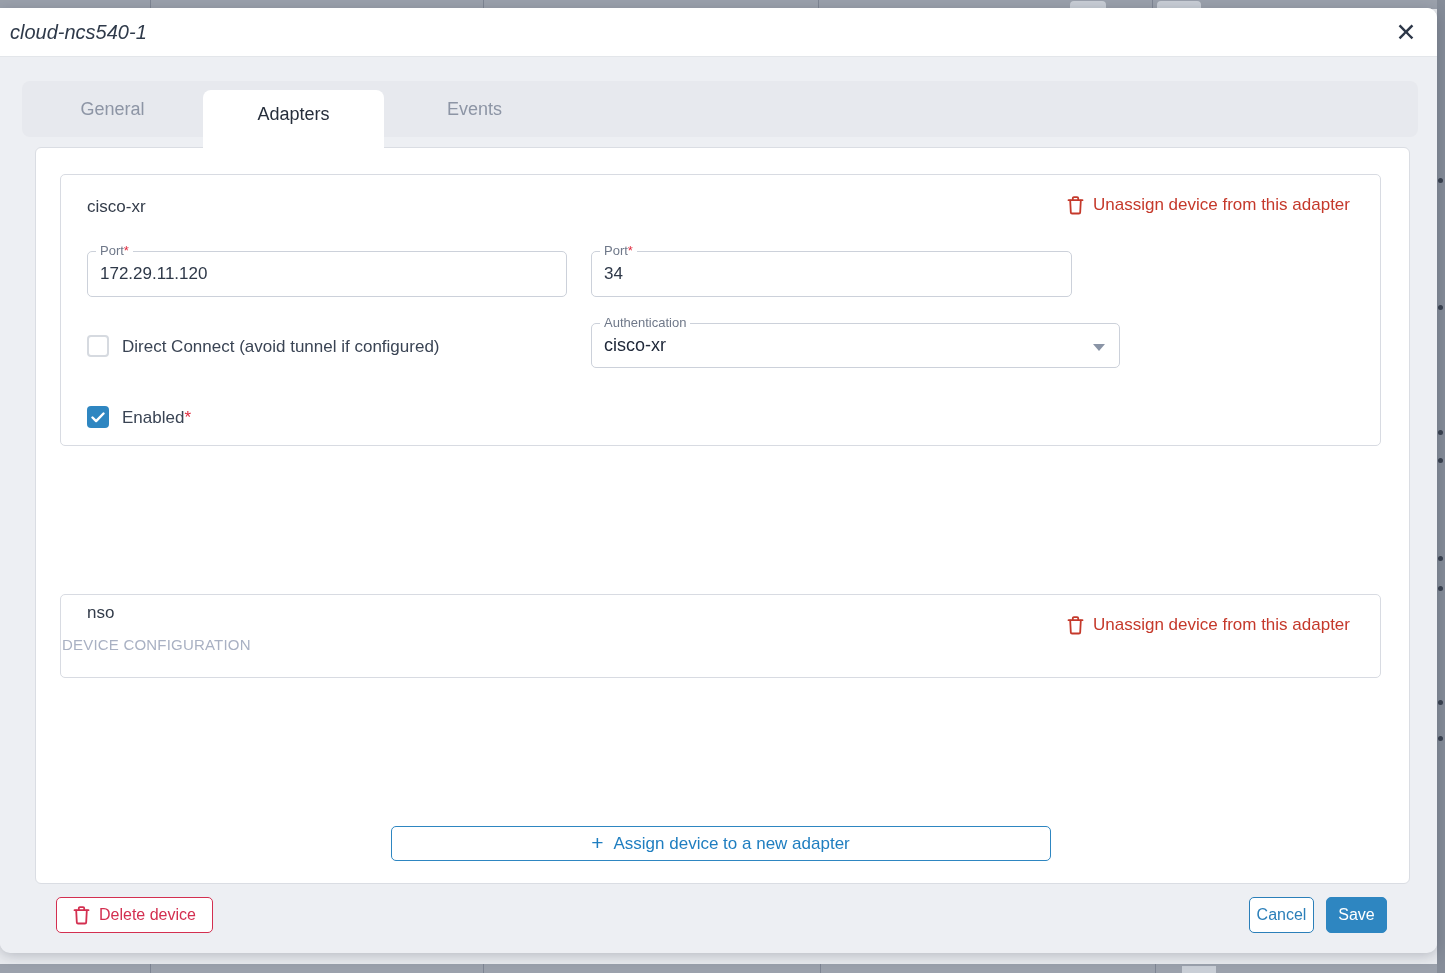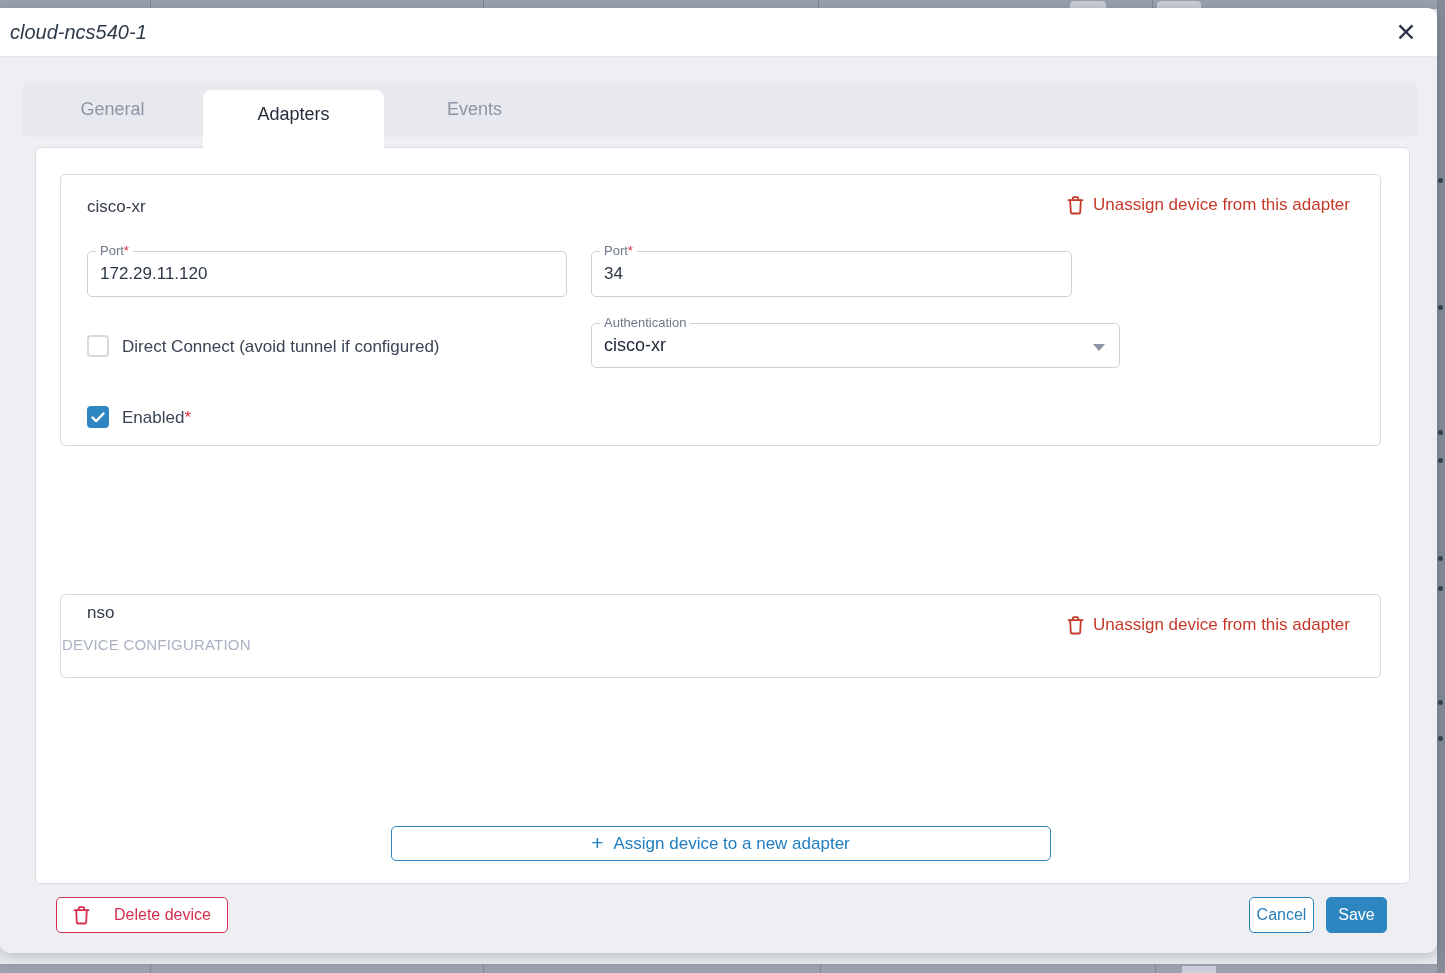--- a/index.html
+++ b/index.html
@@ -140,21 +140,21 @@
 
   
   .modal-footer {
     flex:0 0 69px; display:flex; align-items:flex-start; padding:13px 31px 0 34px;
   }
   .btn {
     height:36px; border-radius:5px; font-size:16px; display:flex;
     align-items:center; justify-content:center; cursor:pointer; background:#fff;
   }
   .btn-delete {
-    border:1.5px solid #d32f50; color:#d32f50; padding:4px 16px; gap:24px;
+    border:1.5px solid #d32f50; color:#d32f50; padding:4px 16px; gap:9px;
   }
   .btn-cancel {
     margin-left:auto; border:1.5px solid #2b7fb9; color:#2b7fb9; width:65px;
   }
   .btn-save {
     margin-left:12px; background:#2e86c1; border:1.5px solid #2e86c1;
     color:#fff; width:61px;
   }
 </style>
 </head>

